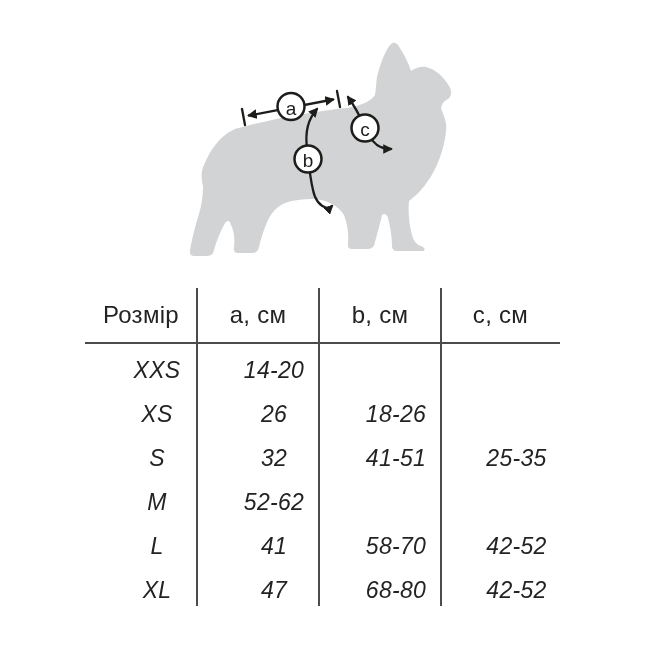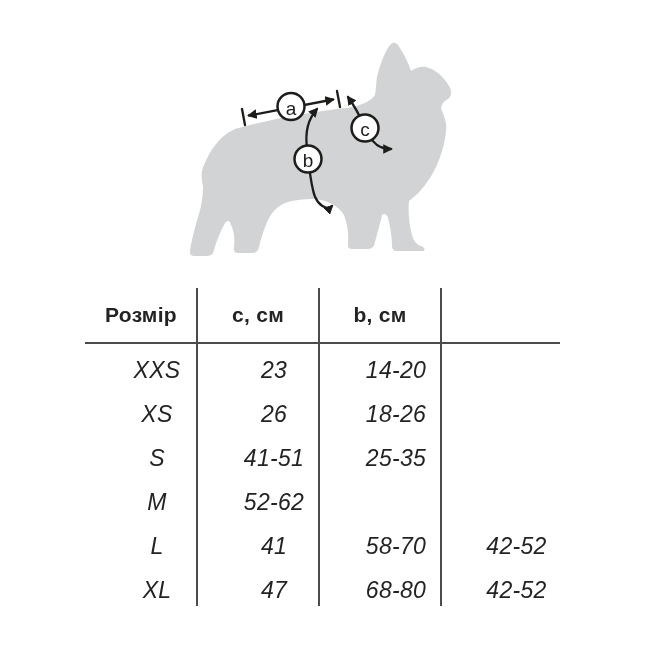--- a/index.html
+++ b/index.html
@@ -7,21 +7,21 @@
     position:relative;width:650px;height:650px;background:#ffffff;overflow:hidden;
     font-family:"Liberation Sans", sans-serif;color:#232323;
   }
   
   .diagram{position:absolute;left:175px;top:20px;width:300px;height:250px;}
   .diagram svg{display:block;}
   
   .size-table{position:absolute;left:85px;top:288px;width:475px;height:326px;}
   .trow{display:grid;grid-template-columns:112px 122px 122px 119px;}
   .thead{height:54px;}
-  .thead .cell{font-weight:700;font-size:21px;letter-spacing:.3px;}
+  .thead .cell{font-weight:400;font-size:24px;letter-spacing:.3px;}
   .cell{display:flex;align-items:center;justify-content:center;}
   .header-rule{position:absolute;left:0;top:54px;width:475px;height:2px;background:#4b4b4d;}
   .tbody{position:absolute;left:16px;top:60px;width:475px;font-style:italic;}
   .tbody .trow{height:44px;}
   .tbody .cell{font-size:23px;font-weight:400;letter-spacing:.3px;}
   .vline{position:absolute;top:0;width:2px;height:318px;background:#4b4b4d;}
   .vline.v1{left:111px;}
   .vline.v2{left:233px;}
   .vline.v3{left:355px;}
 </style>
@@ -106,38 +106,39 @@
       <g>
         <circle cx="190" cy="108" r="13.5" fill="#ffffff" stroke="#1d1d1b" stroke-width="2.5"></circle>
         <text x="190" y="109.5" text-anchor="middle" dominant-baseline="central" font-size="19" font-weight="500" fill="#1d1d1b">c</text>
       </g>
     </svg>
   </div>
 
   <div class="size-table">
     <div class="trow thead">
       <div class="cell">Розмір</div>
+      <div class="cell">a, см</div>
+      <div class="cell">b, см</div>
       <div class="cell">c, см</div>
-      <div class="cell">b, см</div>
     </div>
     <div class="header-rule"></div>
 
     <div class="tbody">
       <div class="trow">
         <div class="cell">XXS</div>
-        <div class="cell">23</div>
         <div class="cell">14-20</div>
       </div>
       <div class="trow">
         <div class="cell">XS</div>
         <div class="cell">26</div>
         <div class="cell">18-26</div>
       </div>
       <div class="trow">
         <div class="cell">S</div>
+        <div class="cell">32</div>
         <div class="cell">41-51</div>
         <div class="cell">25-35</div>
       </div>
       <div class="trow">
         <div class="cell">M</div>
         <div class="cell">52-62</div>
       </div>
       <div class="trow">
         <div class="cell">L</div>
         <div class="cell">41</div>

